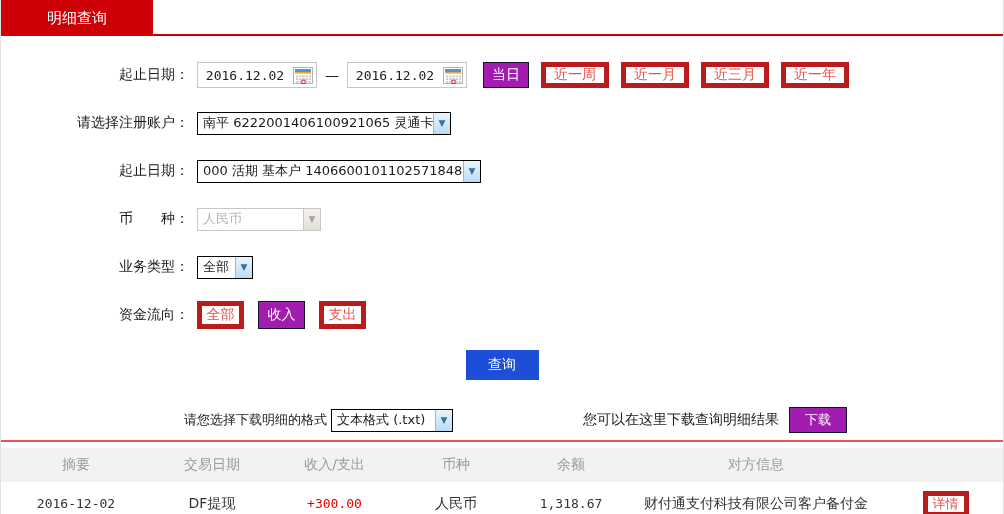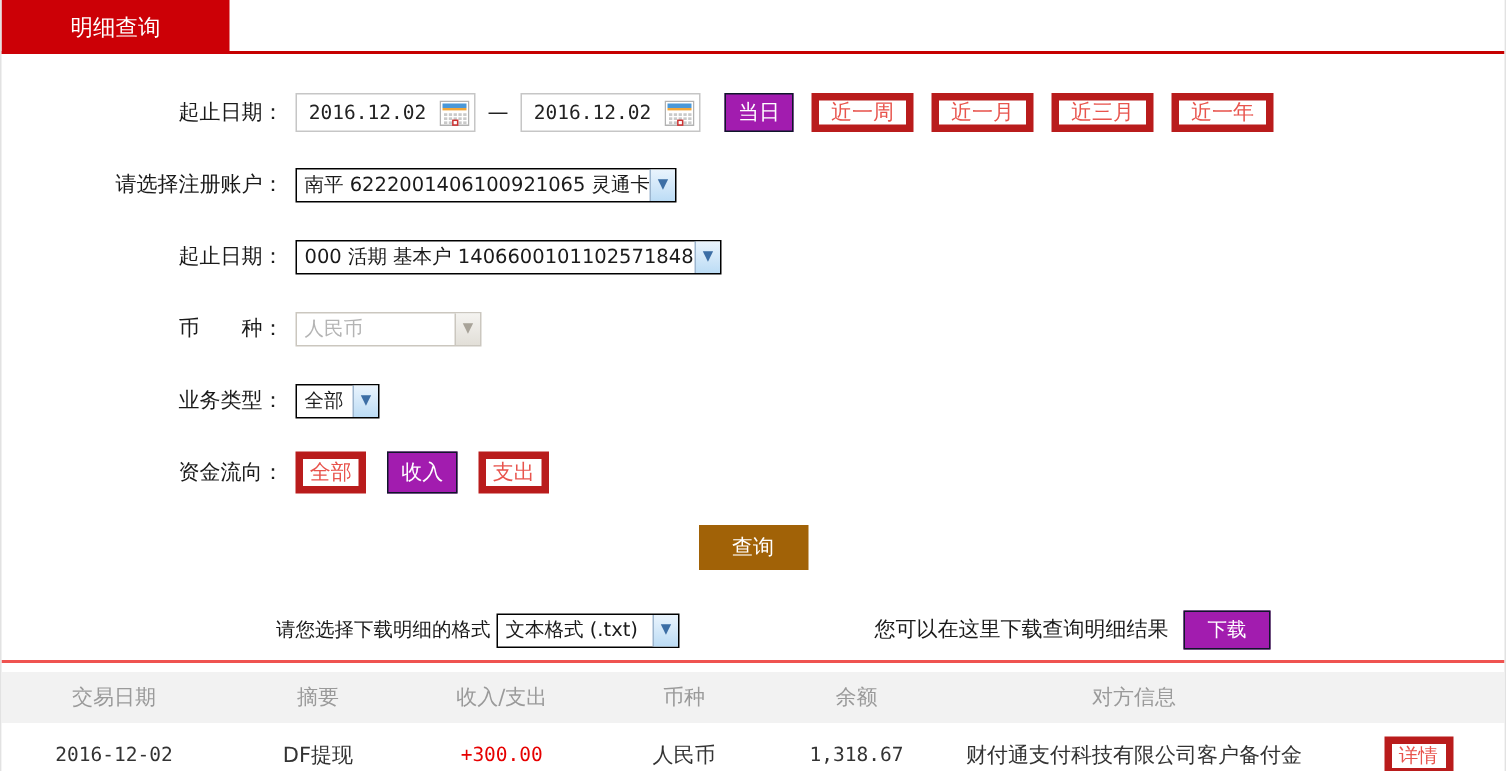--- a/index.html
+++ b/index.html
@@ -34,21 +34,21 @@
   .sel.disabled .sarrow { border-left-color:#cbc7bf; background:linear-gradient(#f4f3f0,#e2dfd8); color:#a8a399; }
 
   .w-reg { width:254px; }
   .w-link { width:284px; }
   .w-cur { width:124px; }
   .w-biz { width:56px; }
   .w-fmt { width:122px; }
 
   .flow-btn { width:47px; height:28px; margin-right:14px; }
 
-  .query-btn { display:block; width:73px; height:30px; margin:20px auto 0; background:#a16207; color:#fff; border:none; font-size:14px; cursor:pointer; font-family:inherit; }
+  .query-btn { display:block; width:73px; height:30px; margin:20px auto 0; background:#1d4ed8; color:#fff; border:none; font-size:14px; cursor:pointer; font-family:inherit; }
 
   .dl-row { display:flex; align-items:center; height:26px; margin-top:27px; padding-left:183px; }
   .dl-label { font-size:13px; color:#1a1a1a; }
   .dl-sel { margin-left:4px; }
   .dl-hint { margin-left:130px; font-size:14px; color:#1a1a1a; }
   .dl-btn { width:58px; height:26px; margin-left:10px; font-size:13px; }
 
   .red-line { margin-top:7px; border-top:2px solid #ef5350; }
 
   
@@ -188,22 +188,22 @@
         <span class="sarrow">▼</span>
       </div>
       <span class="dl-hint">您可以在这里下载查询明细结果</span>
       <button class="btn-fill dl-btn">下载</button>
     </div>
   </div>
 
   <div class="red-line"></div>
 
   <div class="grid thead">
+    <div>摘要</div>
     <div>交易日期</div>
-    <div>摘要</div>
     <div>收入/支出</div>
     <div>币种</div>
     <div>余额</div>
     <div>对方信息</div>
     <div></div>
   </div>
 
   <div class="grid trow">
     <div class="mono">2016-12-02</div>
     <div>DF提现</div>

